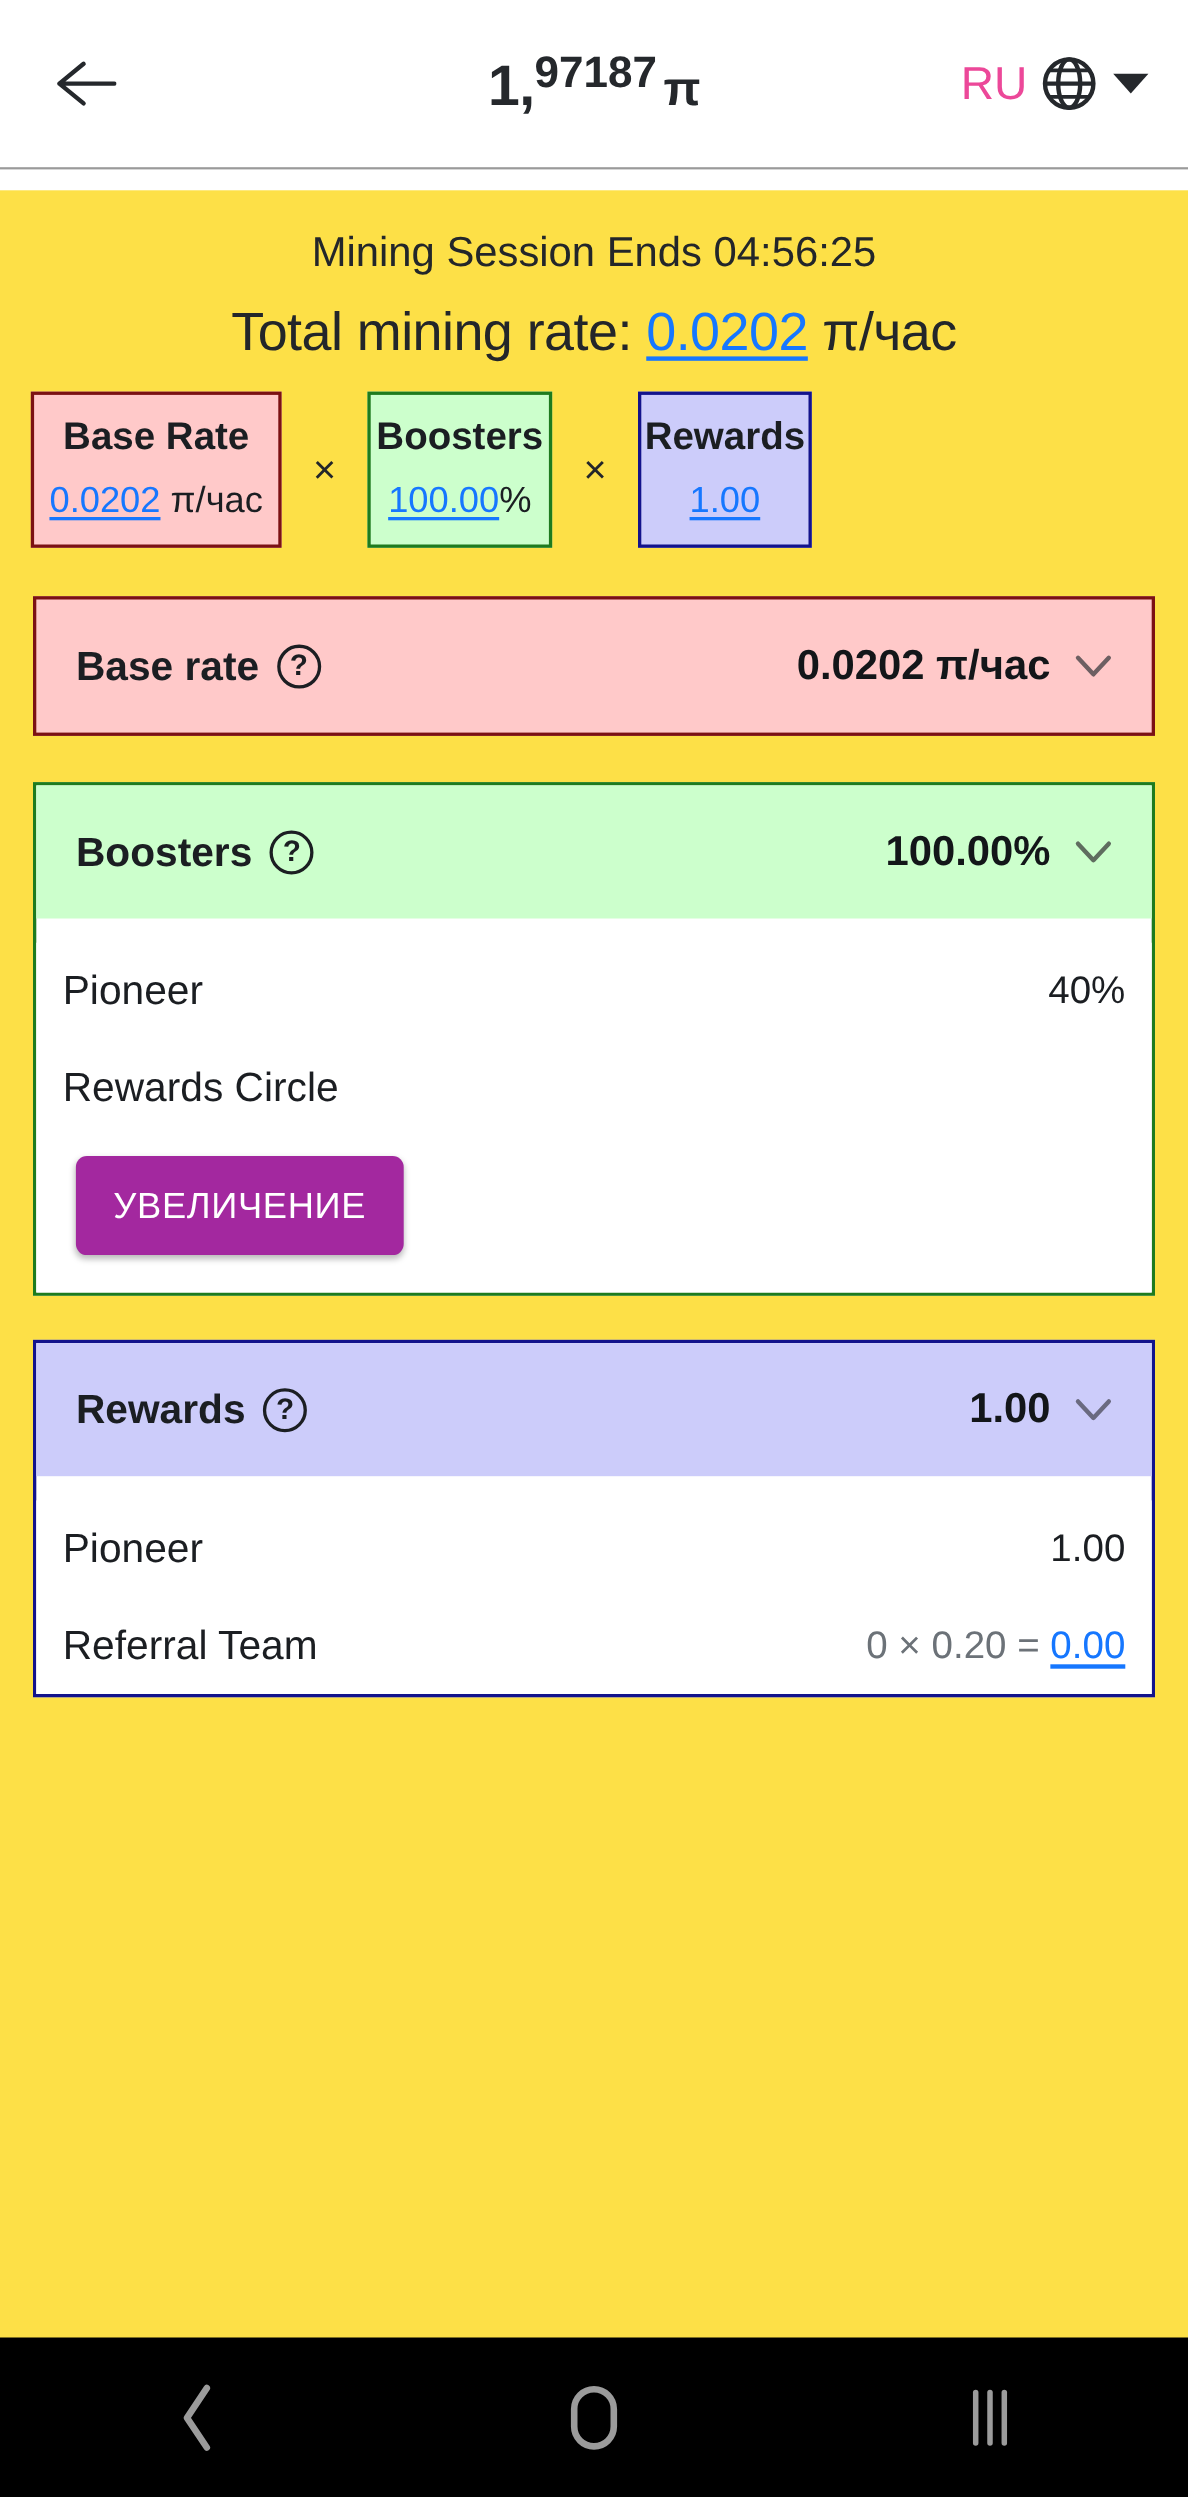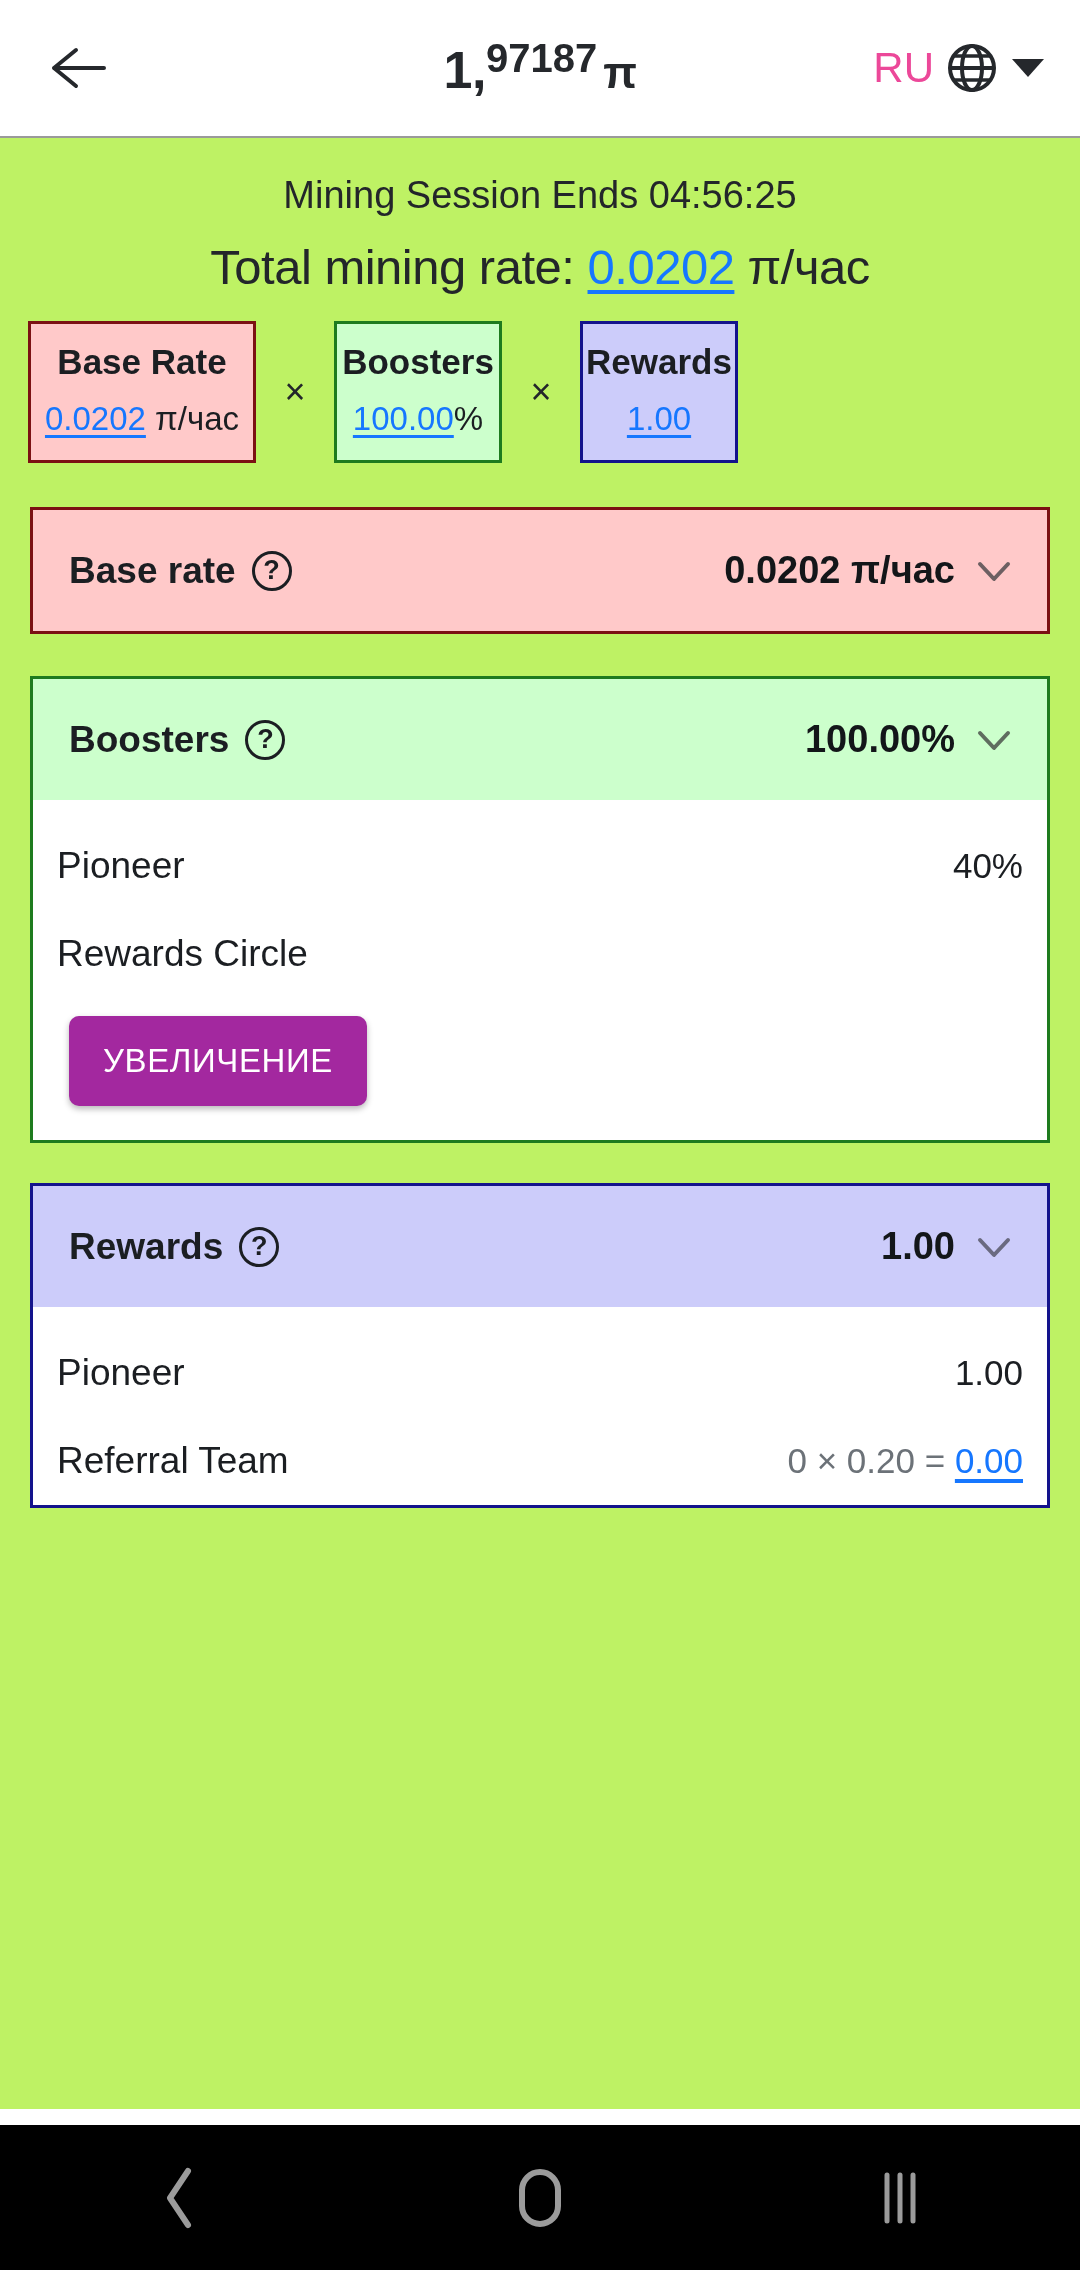--- a/index.html
+++ b/index.html
@@ -11,21 +11,21 @@
     width: 1080px;
     height: 2270px;
     font-family: "Liberation Sans", sans-serif;
     color: #1f2328;
     overflow: hidden;
     position: relative;
   }
 
   
   .appbar {
-    height: 138px;
+    height: 154px;
     background: #ffffff;
     border-bottom: 2px solid #9a9a9a;
     display: flex;
     align-items: center;
     padding: 0 36px;
     box-sizing: border-box;
     position: relative;
   }
   .back-btn {
     width: 84px;
@@ -74,25 +74,26 @@
   .caret {
     width: 0; height: 0;
     border-left: 16px solid transparent;
     border-right: 16px solid transparent;
     border-top: 18px solid #25282c;
     margin-left: 2px;
   }
 
   
   .page {
-    background: #bef264;
+    background: #fde047;
     padding: 0 0 0 0;
     height: 1971px;
     overflow: hidden;
     position: relative;
+    margin-top: 19px;
   }
 
   .session-line {
     text-align: center;
     font-size: 38px;
     color: #23262a;
     padding-top: 36px;
     letter-spacing: 0px;
   }
 

